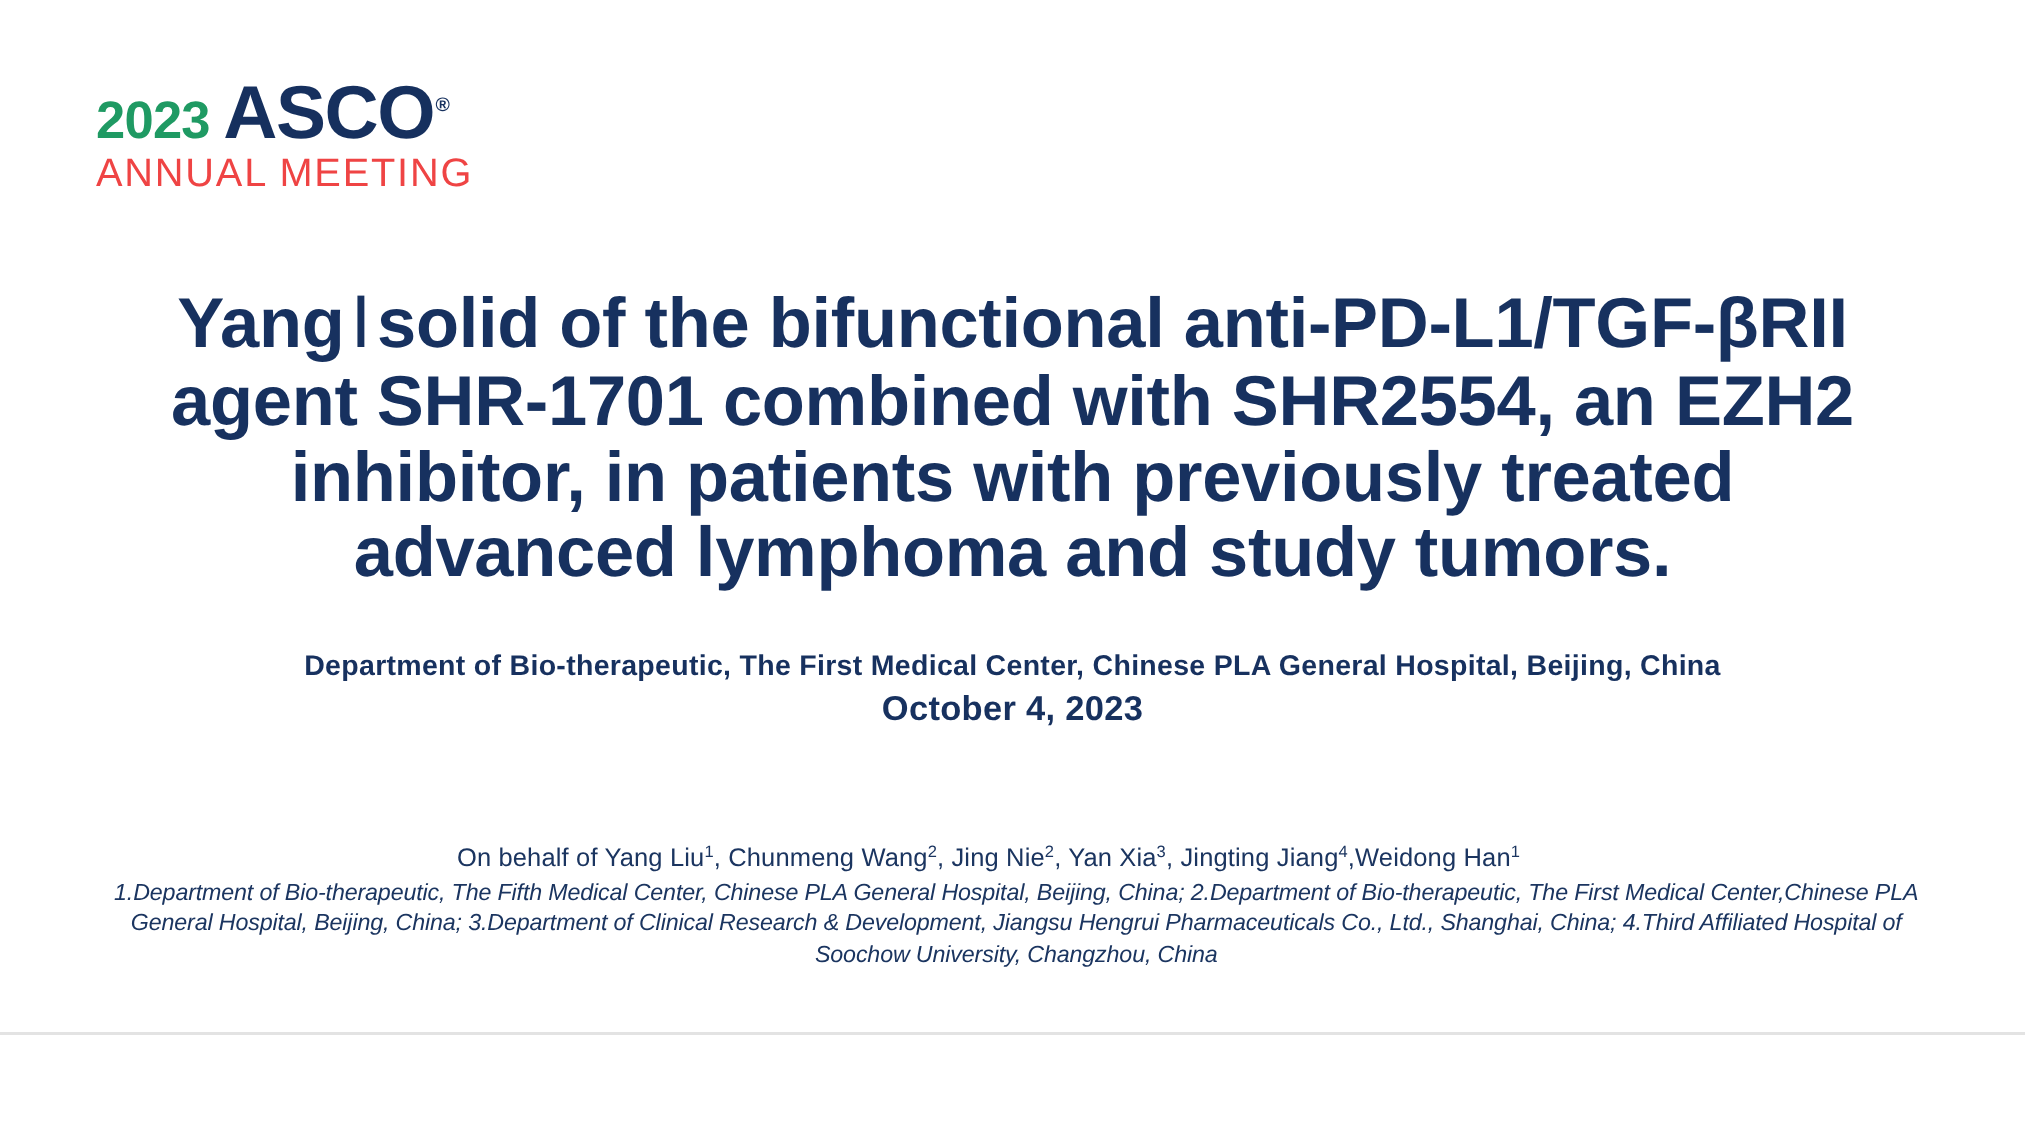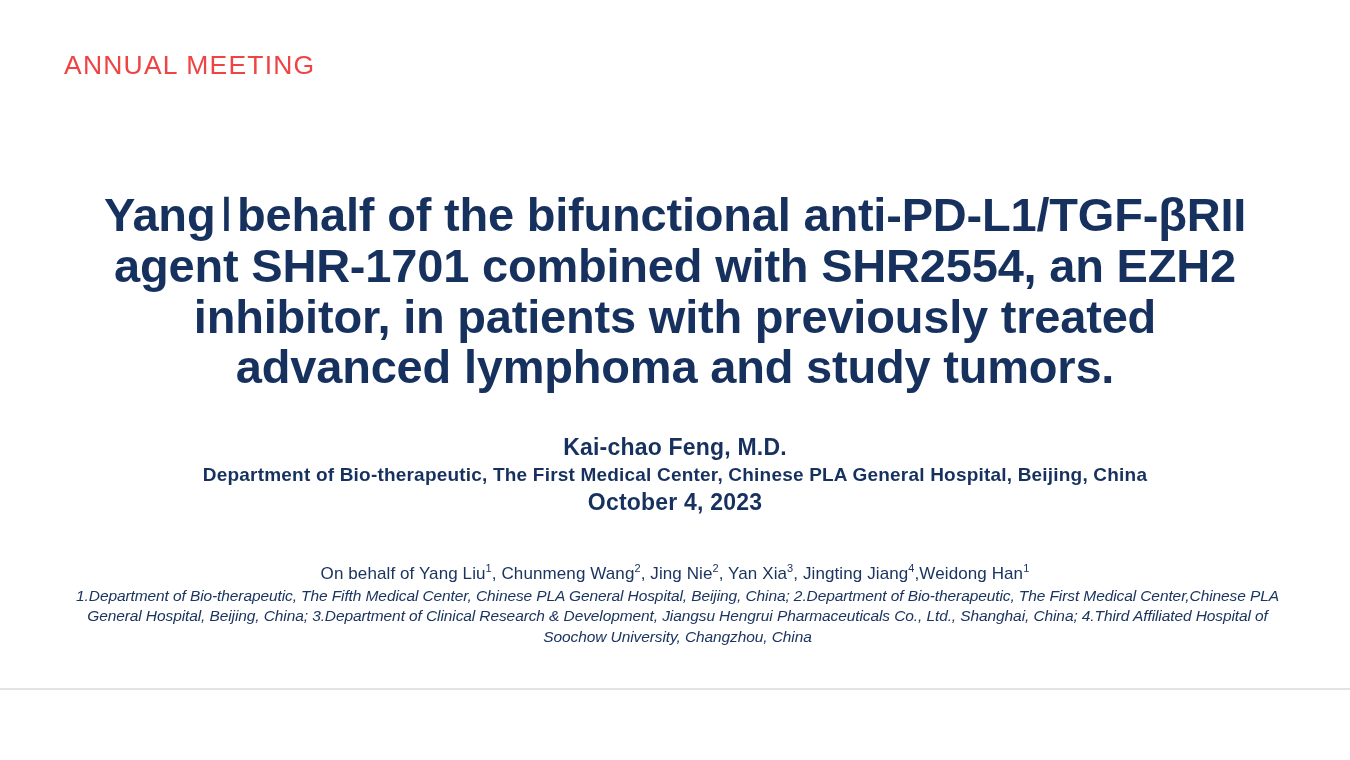--- a/index.html
+++ b/index.html
@@ -113,21 +113,21 @@
   }
   .presenter-date {
     font-size: 23px;
     line-height: 1.32;
     letter-spacing: 0.2px;
   }
 
   
   .coauthors {
     position: absolute;
-    left: 60px;
+    left: 44px;
     top: 561px;
     width: 1230px;
     text-align: center;
     font-family: "Liberation Sans", sans-serif;
     font-size: 17px;
     color: #1b3560;
     line-height: 1.3;
     letter-spacing: 0.1px;
   }
   .coauthors sup { font-size: 11px; }
@@ -163,32 +163,35 @@
     height: 70px;
     background: #ffffff;
   }
 </style>
 </head>
 <body>
 
 <div class="slide">
 
   <div class="header-logo">
+    <div class="logo-row-top">
+      <span class="logo-year">2023</span>
+      <span class="logo-asco"><span>ASCO</span><span class="logo-reg">®</span></span>
+    </div>
     <div class="logo-row-bottom">ANNUAL MEETING</div>
   </div>
 
   <div class="title">
-    <span>Yang</span><span class="roman">Ⅰ</span><span>behalf of the bifunctional anti-PD-L1/TGF-βRII</span>
+    <span>Yang</span><span class="roman">Ⅰ</span><span>solid of the bifunctional anti-PD-L1/TGF-βRII</span>
     <span>agent SHR-1701 combined with SHR2554, an EZH2</span>
     <span>inhibitor, in patients with previously treated advanced</span>
     <span>lymphoma and study tumors.</span>
   </div>
 
   <div class="presenter">
-    <div class="presenter-name">Kai-chao Feng, M.D.</div>
     <div class="presenter-dept">Department of Bio-therapeutic, The First Medical Center, Chinese PLA General Hospital, Beijing, China</div>
     <div class="presenter-date">October 4, 2023</div>
   </div>
 
   <div class="coauthors">
     <span>On behalf of </span><span>Yang Liu</span><sup>1</sup><span>, </span><span>Chunmeng Wang</span><sup>2</sup><span>, </span><span>Jing Nie</span><sup>2</sup><span>, </span><span>Yan Xia</span><sup>3</sup><span>,  </span><span>Jingting Jiang</span><sup>4</sup><span>,</span><span>Weidong Han</span><sup>1</sup>
   </div>
 
   <div class="affiliations">
     <span>1.Department of Bio-therapeutic, The Fifth Medical Center, Chinese PLA General Hospital, Beijing, China; 2.Department of Bio-therapeutic, The First Medical</span>

